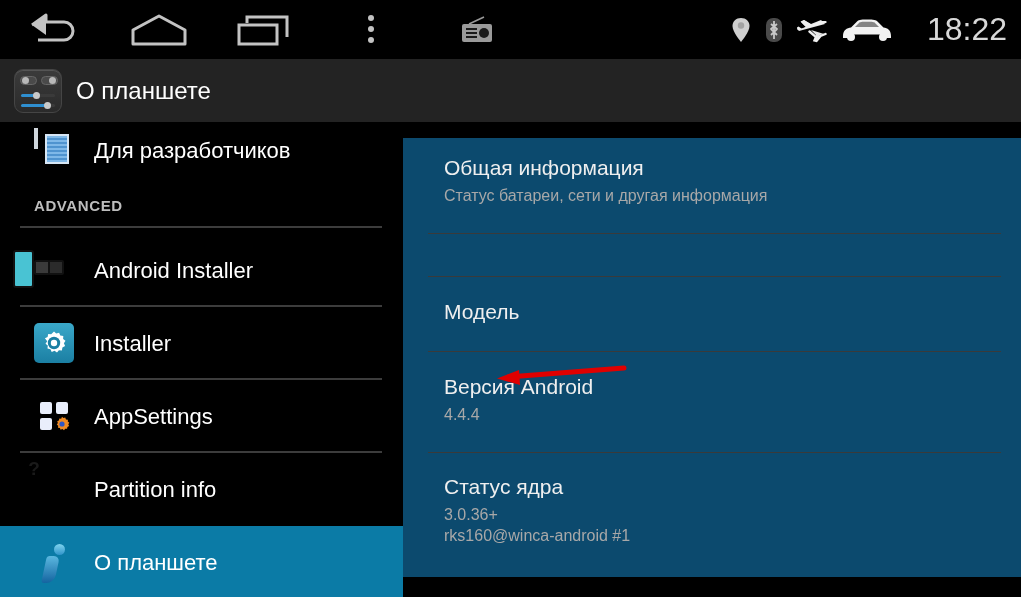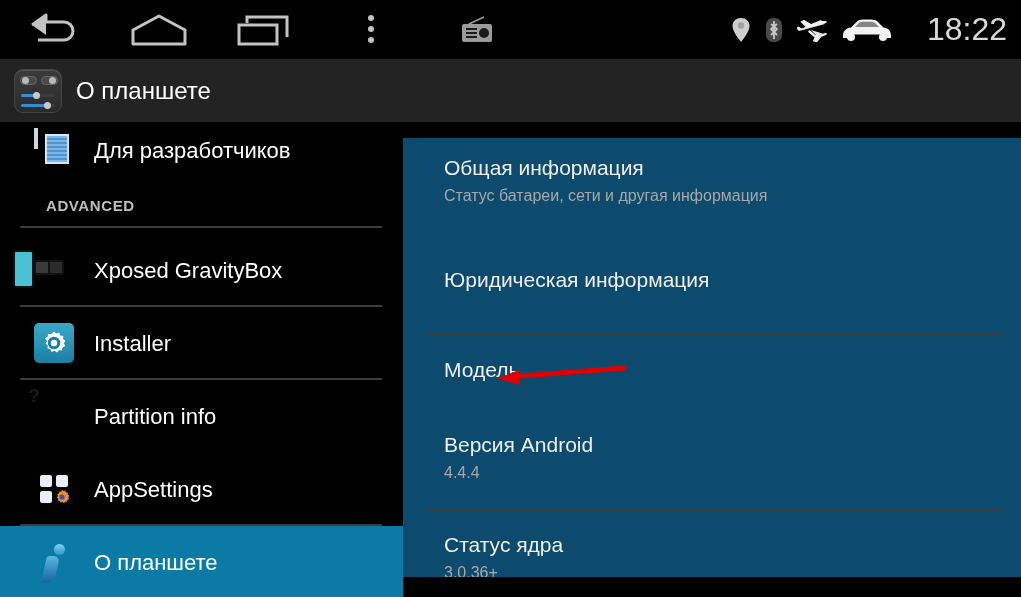--- a/index.html
+++ b/index.html
@@ -81,21 +81,21 @@
   .side-icon { width:42px; height:42px; flex:0 0 auto; position:relative; }
   .side-label {
     color:#fff; font-size:22px; margin-left:18px;
     font-family:"Liberation Sans", sans-serif; white-space:nowrap;
   }
   .side-sep {
     position:absolute; left:20px; width:362px; height:2px; background:#3c3c3c;
   }
   .section-head {
     color:#bdbdbd; font-size:15px; font-weight:bold; letter-spacing:0.6px;
-    padding-left:46px; height:40px; display:flex; align-items:flex-end;
+    padding-left:34px; height:40px; display:flex; align-items:flex-end;
     padding-bottom:6px; font-family:"Liberation Sans", sans-serif;
   }
 
   
   .ic-dev {
     width:40px; height:36px; margin-top:3px;
     background:linear-gradient(135deg,#7fb8e8,#2f74b8);
     border:2px solid #cfd6dc; position:relative;
     transform:skewY(-4deg);
   }
@@ -275,78 +275,75 @@
 
       <div class="section-head">ADVANCED</div>
       <div style="position:relative;height:14px;">
         <div class="side-sep" style="top:6px;"></div>
       </div>
 
       <div class="side-row">
         <span class="side-icon">
           <span class="ic-xposed"><span class="ph"></span><span class="pz1"></span><span class="pz2"></span></span>
         </span>
-        <span class="side-label">Xposed GravityBox</span>
+        <span class="side-label">Android Installer</span>
         <div class="side-sep" style="bottom:0;"></div>
       </div>
 
       <div class="side-row">
         <span class="side-icon">
           <span class="ic-grav">
             <svg width="26" height="26" viewBox="0 0 26 26">
               <path d="M13 1.5 l2.2 2.0 2.9-.8 1.2 2.8 3.0.4-.2 3.0 2.4 1.8-1.6 2.6 1.2 2.8-2.7 1.3-.5 3.0-3.0-.2-1.9 2.3-2.5-1.7-2.8 1.1-1.2-2.7-3.0-.6.3-3.0-2.3-1.9 1.7-2.5L3.9 8.2l2.7-1.3.6-3.0 3.0.3z" fill="#ffffff"></path>
               <circle cx="13" cy="13" r="6.2" fill="#1b7fa3"></circle>
               <circle cx="13" cy="13" r="3.2" fill="#ffffff"></circle>
             </svg>
           </span>
         </span>
         <span class="side-label">Installer</span>
         <div class="side-sep" style="bottom:0;"></div>
       </div>
 
       <div class="side-row">
         <span class="side-icon">
-          <span class="ic-part"></span>
-        </span>
-        <span class="side-label">Partition info</span>
-      </div>
-
-      <div class="side-row">
-        <span class="side-icon">
           <span class="ic-app">
             <i></i><i></i><i></i>
             <svg style="position:absolute;left:20px;top:20px;" width="16" height="16" viewBox="0 0 16 16">
               <path d="M8 0.8 l1.4 1.3 1.8-.5.8 1.8 1.9.3-.1 1.9 1.5 1.1-1.0 1.6.8 1.8-1.7.8-.3 1.9-1.9-.1-1.2 1.5-1.6-1.1-1.8.7-.7-1.7-1.9-.4.2-1.9-1.4-1.2 1.1-1.6-.7-1.8 1.7-.8.4-1.9 1.9.2z" fill="#f08a22"></path>
               <circle cx="8" cy="8" r="2.6" fill="#2f56c7"></circle>
             </svg>
           </span>
         </span>
         <span class="side-label">AppSettings</span>
         <div class="side-sep" style="bottom:0;"></div>
       </div>
 
+      <div class="side-row">
+        <span class="side-icon">
+          <span class="ic-part"></span>
+        </span>
+        <span class="side-label">Partition info</span>
+      </div>
+
       <div class="side-row selected" style="height:74px;">
         <span class="side-icon">
           <span class="ic-info"><span class="dot"></span><span class="stem"></span></span>
         </span>
         <span class="side-label">О планшете</span>
       </div>
     </div>
 
     <div class="main">
 
       <div class="pref" style="padding-top:18px;">
         <div class="pref-title">Общая информация</div>
         <div class="pref-sub">Статус батареи, сети и другая информация</div>
       </div>
       <div class="main-sep" style="margin-top:27px;"></div>
 
-      <div class="pref" style="padding-top:34px;">
-        <div class="pref-title">Юридическая информация</div>
-      </div>
       <div class="main-sep" style="margin-top:42px;"></div>
 
       <div class="pref" style="padding-top:23px;">
         <div class="pref-title">Модель</div>
       </div>
       <div class="main-sep" style="margin-top:27px;"></div>
 
       <div class="pref" style="padding-top:23px;">
         <div class="pref-title">Версия Android</div>
         <div class="pref-sub">4.4.4</div>

